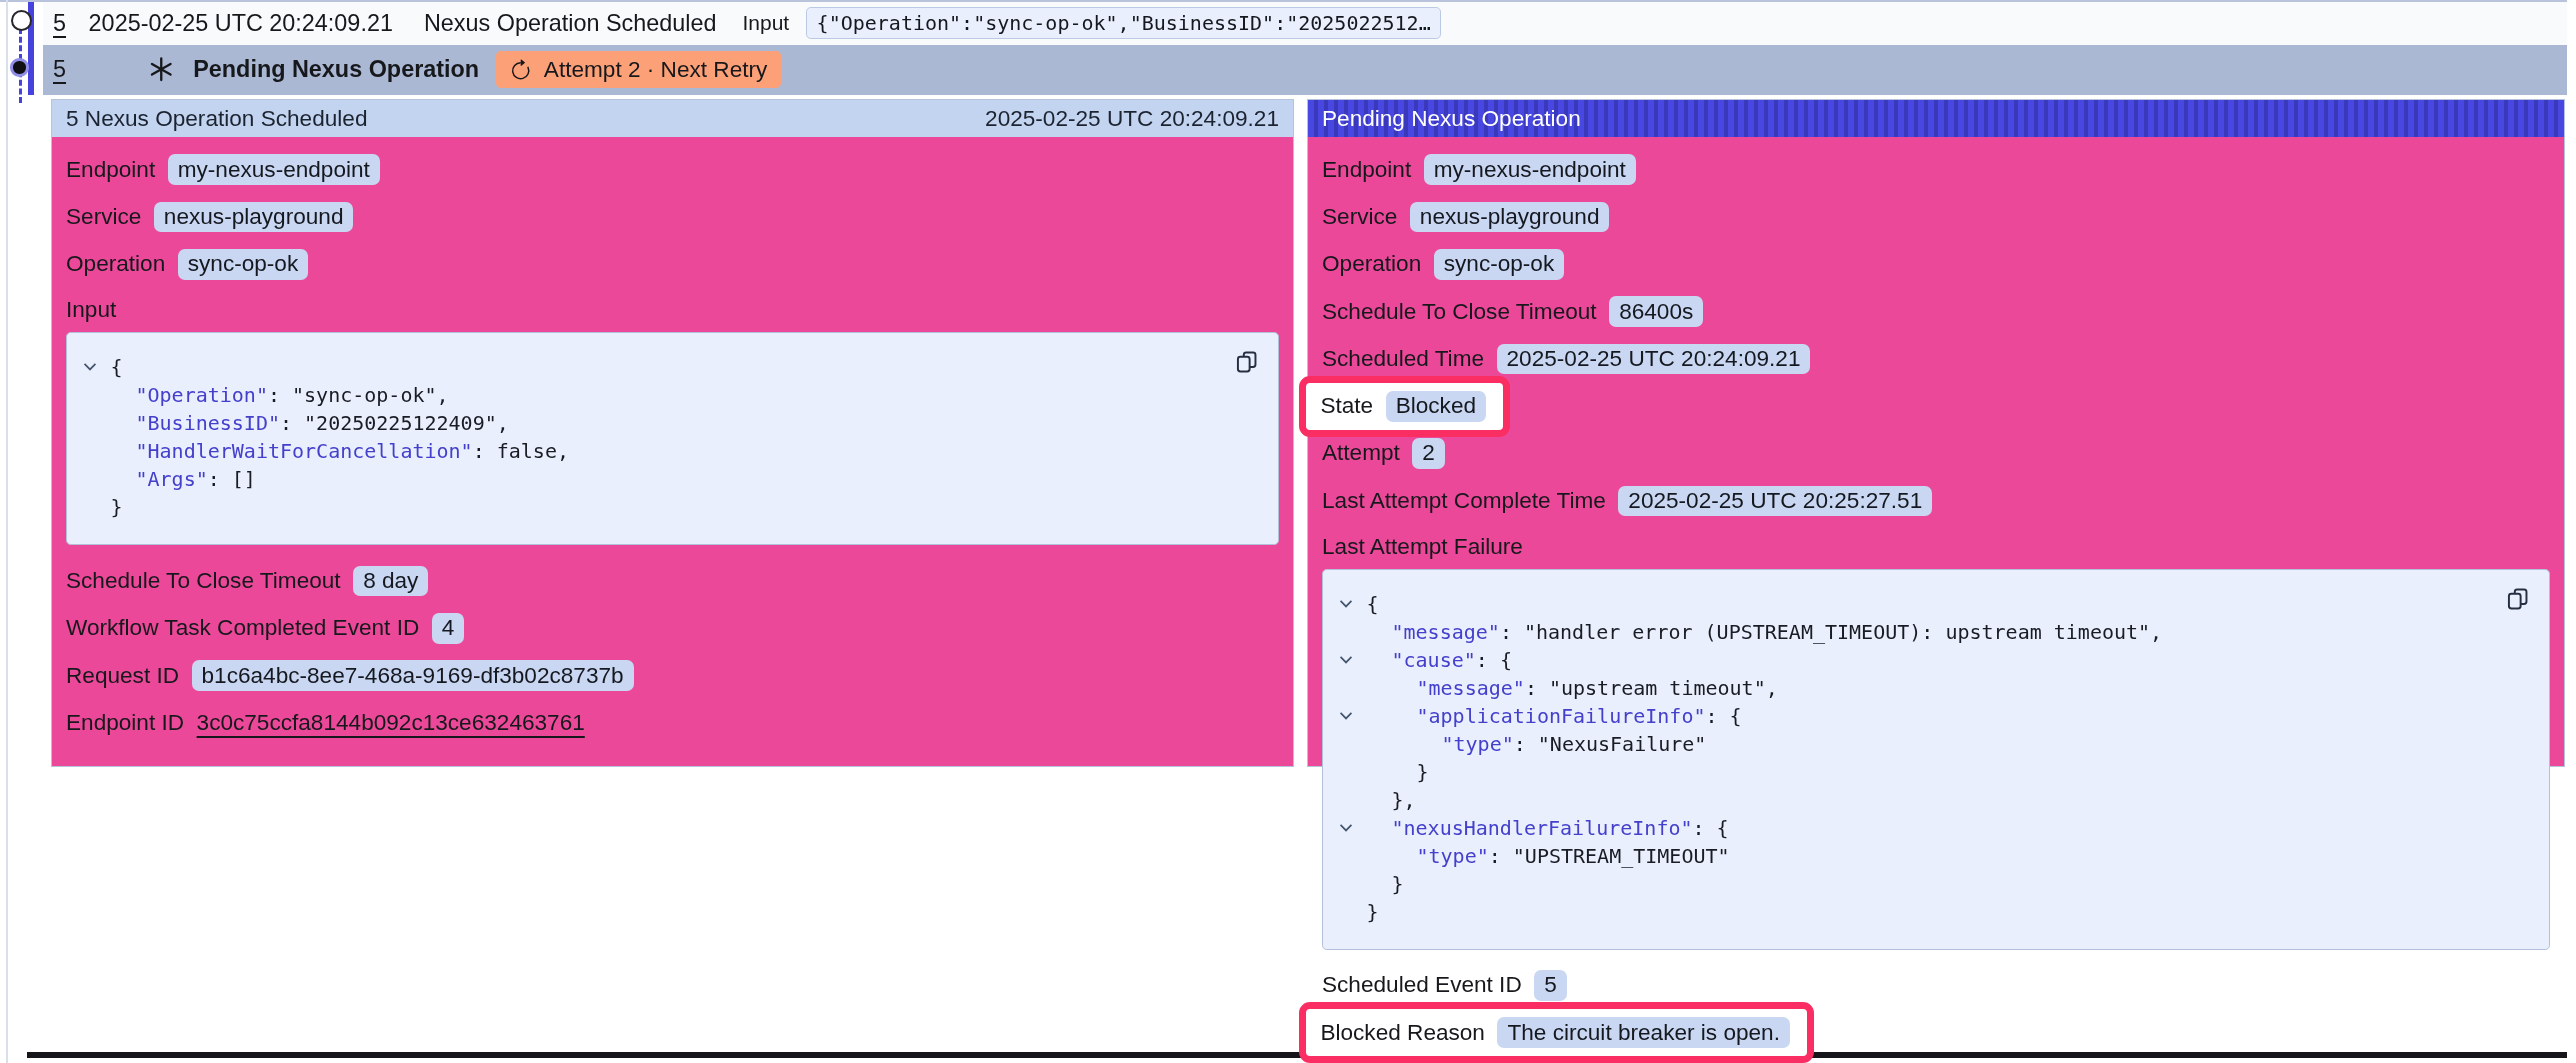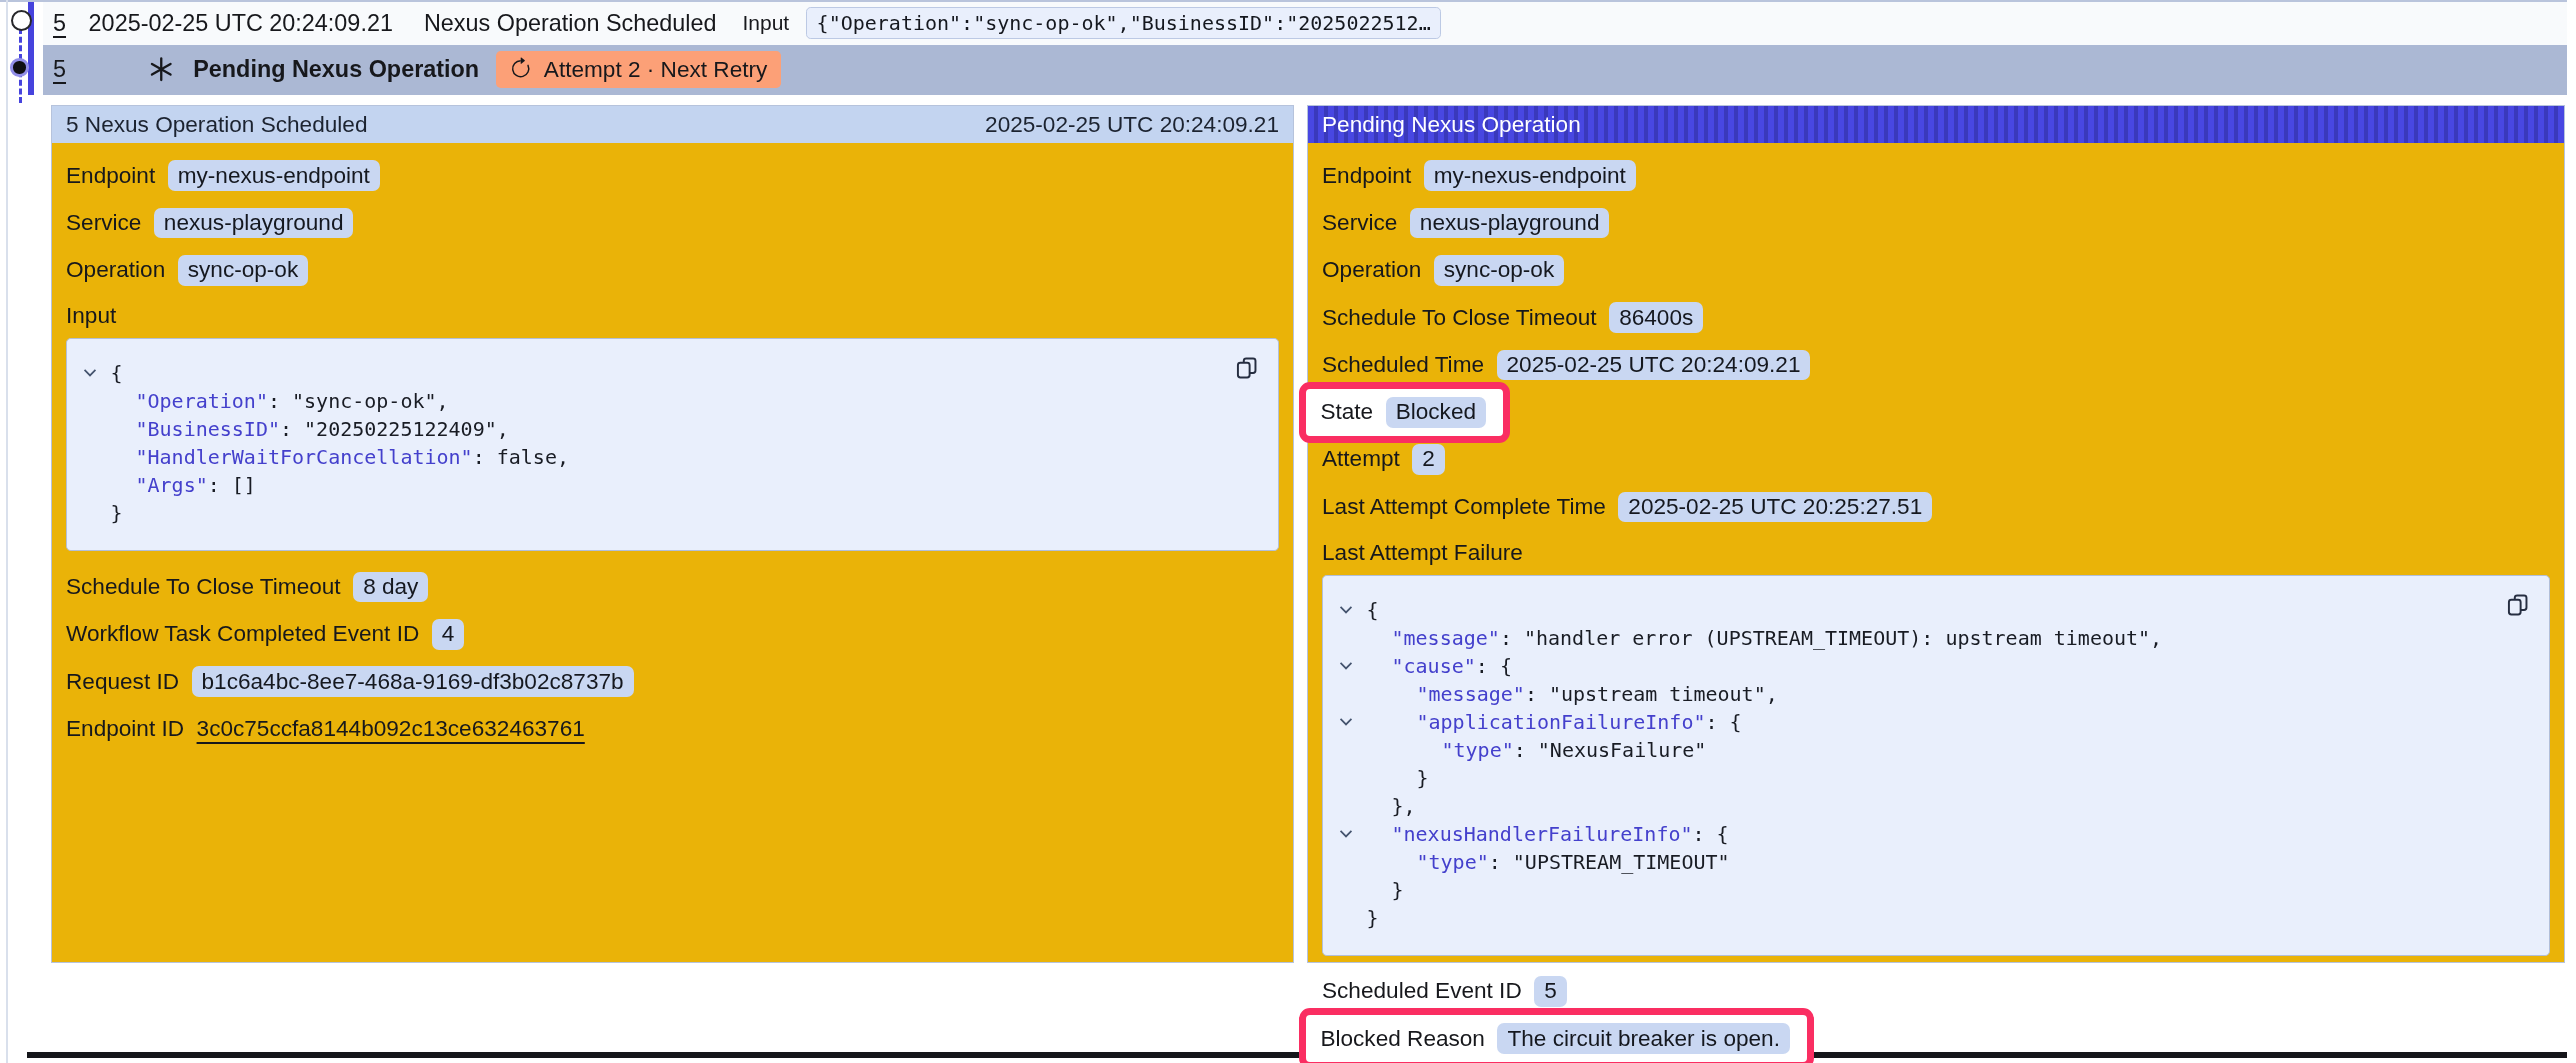--- a/index.html
+++ b/index.html
@@ -23,25 +23,25 @@
   .erow1{height:43px;background:#f8fafc;}
   .erow2{height:50px;background:#abb8d4;}
   .eid{color:#17181c;text-decoration:underline;text-underline-offset:4.7px;text-decoration-thickness:1.6px;margin-left:10px;cursor:pointer;}
   .etime{margin-left:22.6px;}
   .etitle{margin-left:31px;font-weight:400;}
   .esum-label{margin-left:26px;font-size:21px;}
   .mono-chip{margin-left:17px;font-family:"DejaVu Sans Mono",monospace;font-size:20px;
              background:#e9effc;border:1.6px solid #bcc9e4;border-radius:4.7px;padding:3.1px 9.4px;color:#15181f;}
   .pend-icon{margin-left:82px;display:inline-flex;}
   .etitle2{margin-left:18.7px;font-weight:600;}
-  .retry-badge{margin-left:17px;display:inline-flex;align-items:flex-start;gap:11px;
+  .retry-badge{margin-left:17px;display:inline-flex;align-items:flex-end;gap:11px;
                background:#fca077;border-radius:4.7px;padding:5.5px 13.3px;font-size:22.6px;color:#17181c;}
 
   
-  .panel{position:absolute;top:105px;height:858px;border:1.6px solid #b6c3dc;background:#eab308;box-sizing:border-box;}
+  .panel{position:absolute;top:99px;height:668px;border:1.6px solid #b6c3dc;background:#ec4899;box-sizing:border-box;}
   .panel.left{left:51px;width:1243px;}
   .panel.right{left:1307px;width:1258px;overflow:visible;}
   .phead{height:37px;display:flex;align-items:center;justify-content:space-between;
          padding:0 14px;font-size:22.6px;color:#1c2330;font-weight:500;}
   .phead.plain{background:#c3d4f0;}
   .phead.striped{background:repeating-linear-gradient(90deg,#4847e2 0px,#4847e2 6.2px,#3a39bb 6.2px,#3a39bb 10px);
                  color:#ffffff;}
   .kv-col{display:flex;flex-direction:column;align-items:flex-start;gap:16.4px;padding:17px 14px 0;}
   .kv-col.after-code{padding-top:20px;}
   .kv-row{display:flex;align-items:center;gap:12.5px;height:31px;white-space:nowrap;font-size:22.6px;}

